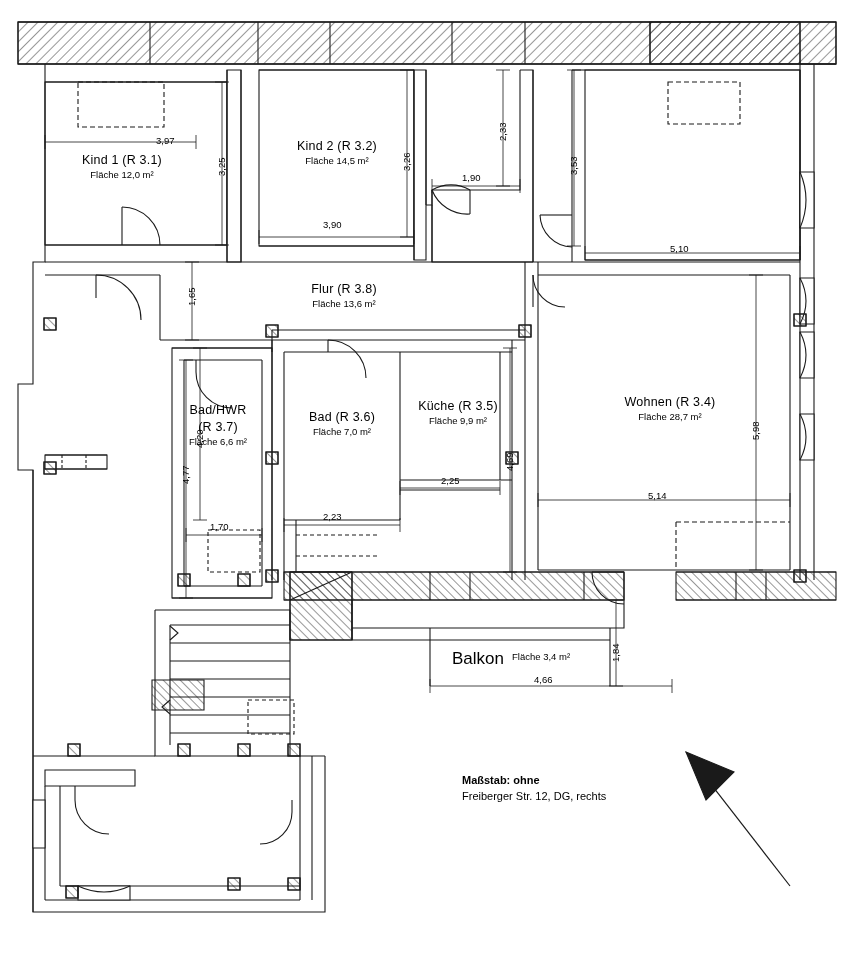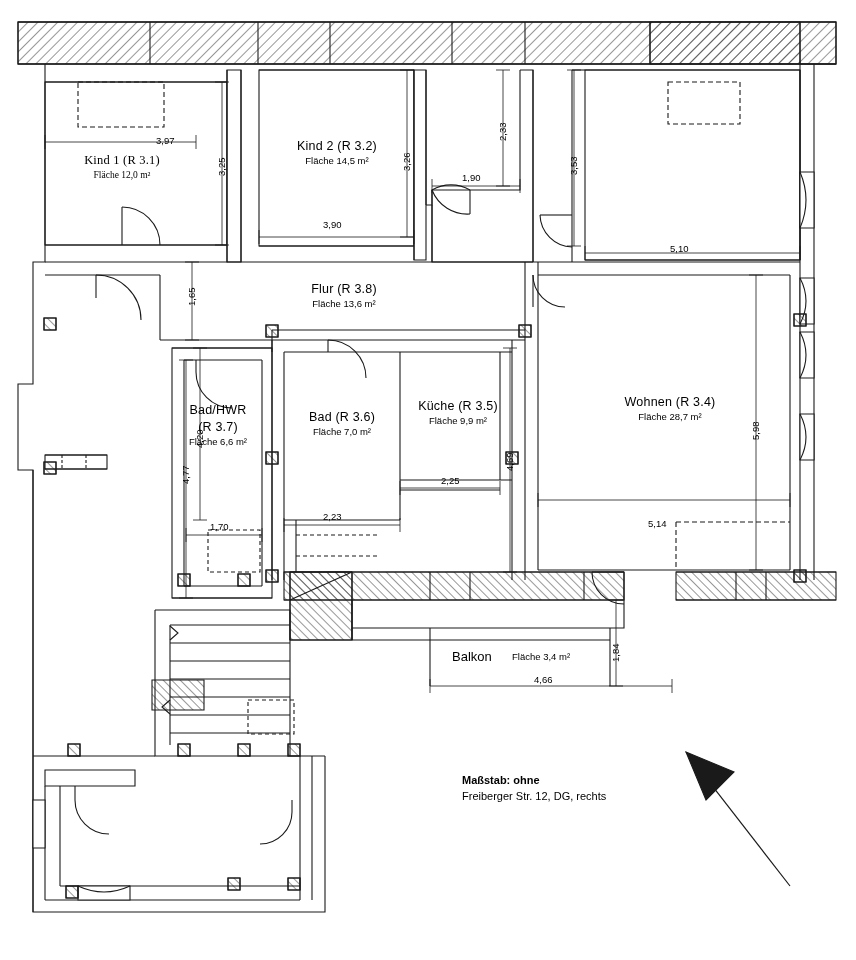--- a/index.html
+++ b/index.html
@@ -391,21 +391,21 @@
 
       <line x1="430" y1="686" x2="672" y2="686" stroke-width="0.8"></line>
       <line x1="430" y1="679" x2="430" y2="693" stroke-width="0.8"></line>
       <line x1="672" y1="679" x2="672" y2="693" stroke-width="0.8"></line>
 
       <path d="M686 752 L790 886" stroke-width="1.2"></path>
       <path d="M686 752 L706 800 L734 772 Z" fill="#1a1a1a" stroke="#1a1a1a"></path>
     </g>
   </svg>
 
-  <div class="room-label" style="left:52px; top:152px; width:140px;font-family:Liberation Serif, serif;">
+  <div class="room-label" style="left:52px; top:152px; width:140px;">
     <div class="room-name">Kind 1 (R 3.1)</div>
     <div class="room-area">Fläche   12,0 m²</div>
   </div>
 
   <div class="room-label" style="left:262px; top:138px; width:150px;">
     <div class="room-name">Kind 2 (R 3.2)</div>
     <div class="room-area">Fläche   14,5 m²</div>
   </div>
 
 
@@ -428,39 +428,39 @@
     <div class="room-name">Bad (R 3.6)</div>
     <div class="room-area">Fläche   7,0 m²</div>
   </div>
 
   <div class="room-label" style="left:166px; top:402px; width:104px;">
     <div class="room-name">Bad/HWR</div>
     <div class="room-name">(R 3.7)</div>
     <div class="room-area">Fläche  6,6 m²</div>
   </div>
 
-  <div class="inline-area" style="left:452px; top:649px; font-size:13px;">Balkon</div>
+  <div class="inline-area" style="left:452px; top:649px; font-size:17px;">Balkon</div>
   <div class="inline-area" style="left:512px; top:651px;">Fläche  3,4 m²</div>
 
   <div class="dim" style="left:156px; top:135px;">3,97</div>
   <div class="dim vert" style="left:216px; top:176px; transform:rotate(-90deg);">3,25</div>
   <div class="dim" style="left:323px; top:219px;">3,90</div>
   <div class="dim vert" style="left:401px; top:171px; transform:rotate(-90deg);">3,26</div>
   <div class="dim vert" style="left:497px; top:141px; transform:rotate(-90deg);">2,33</div>
   <div class="dim" style="left:462px; top:172px;">1,90</div>
   <div class="dim vert" style="left:568px; top:175px; transform:rotate(-90deg);">3,53</div>
   <div class="dim" style="left:670px; top:243px;">5,10</div>
   <div class="dim vert" style="left:186px; top:306px; transform:rotate(-90deg);">1,65</div>
   <div class="dim vert" style="left:194px; top:448px; transform:rotate(-90deg);">4,20</div>
   <div class="dim vert" style="left:180px; top:484px; transform:rotate(-90deg);">4,77</div>
   <div class="dim" style="left:210px; top:521px;">1,70</div>
   <div class="dim" style="left:323px; top:511px;">2,23</div>
   <div class="dim" style="left:441px; top:475px;">2,25</div>
   <div class="dim vert" style="left:504px; top:471px; transform:rotate(-90deg);">4,69</div>
   <div class="dim vert" style="left:750px; top:440px; transform:rotate(-90deg);">5,98</div>
-  <div class="dim" style="left:648px; top:490px;margin-top:28px;">5,14</div>
+  <div class="dim" style="left:648px; top:490px;">5,14</div>
   <div class="dim vert" style="left:610px; top:662px; transform:rotate(-90deg);">1,84</div>
   <div class="dim" style="left:534px; top:674px;">4,66</div>
 
   <div class="caption" style="left:462px; top:790px;">Freiberger Str. 12, DG, rechts</div>
   <div class="caption" style="left:462px; top:774px;font-weight:bold;">Maßstab: ohne</div>
 
 </div>
 
 </body></html>

